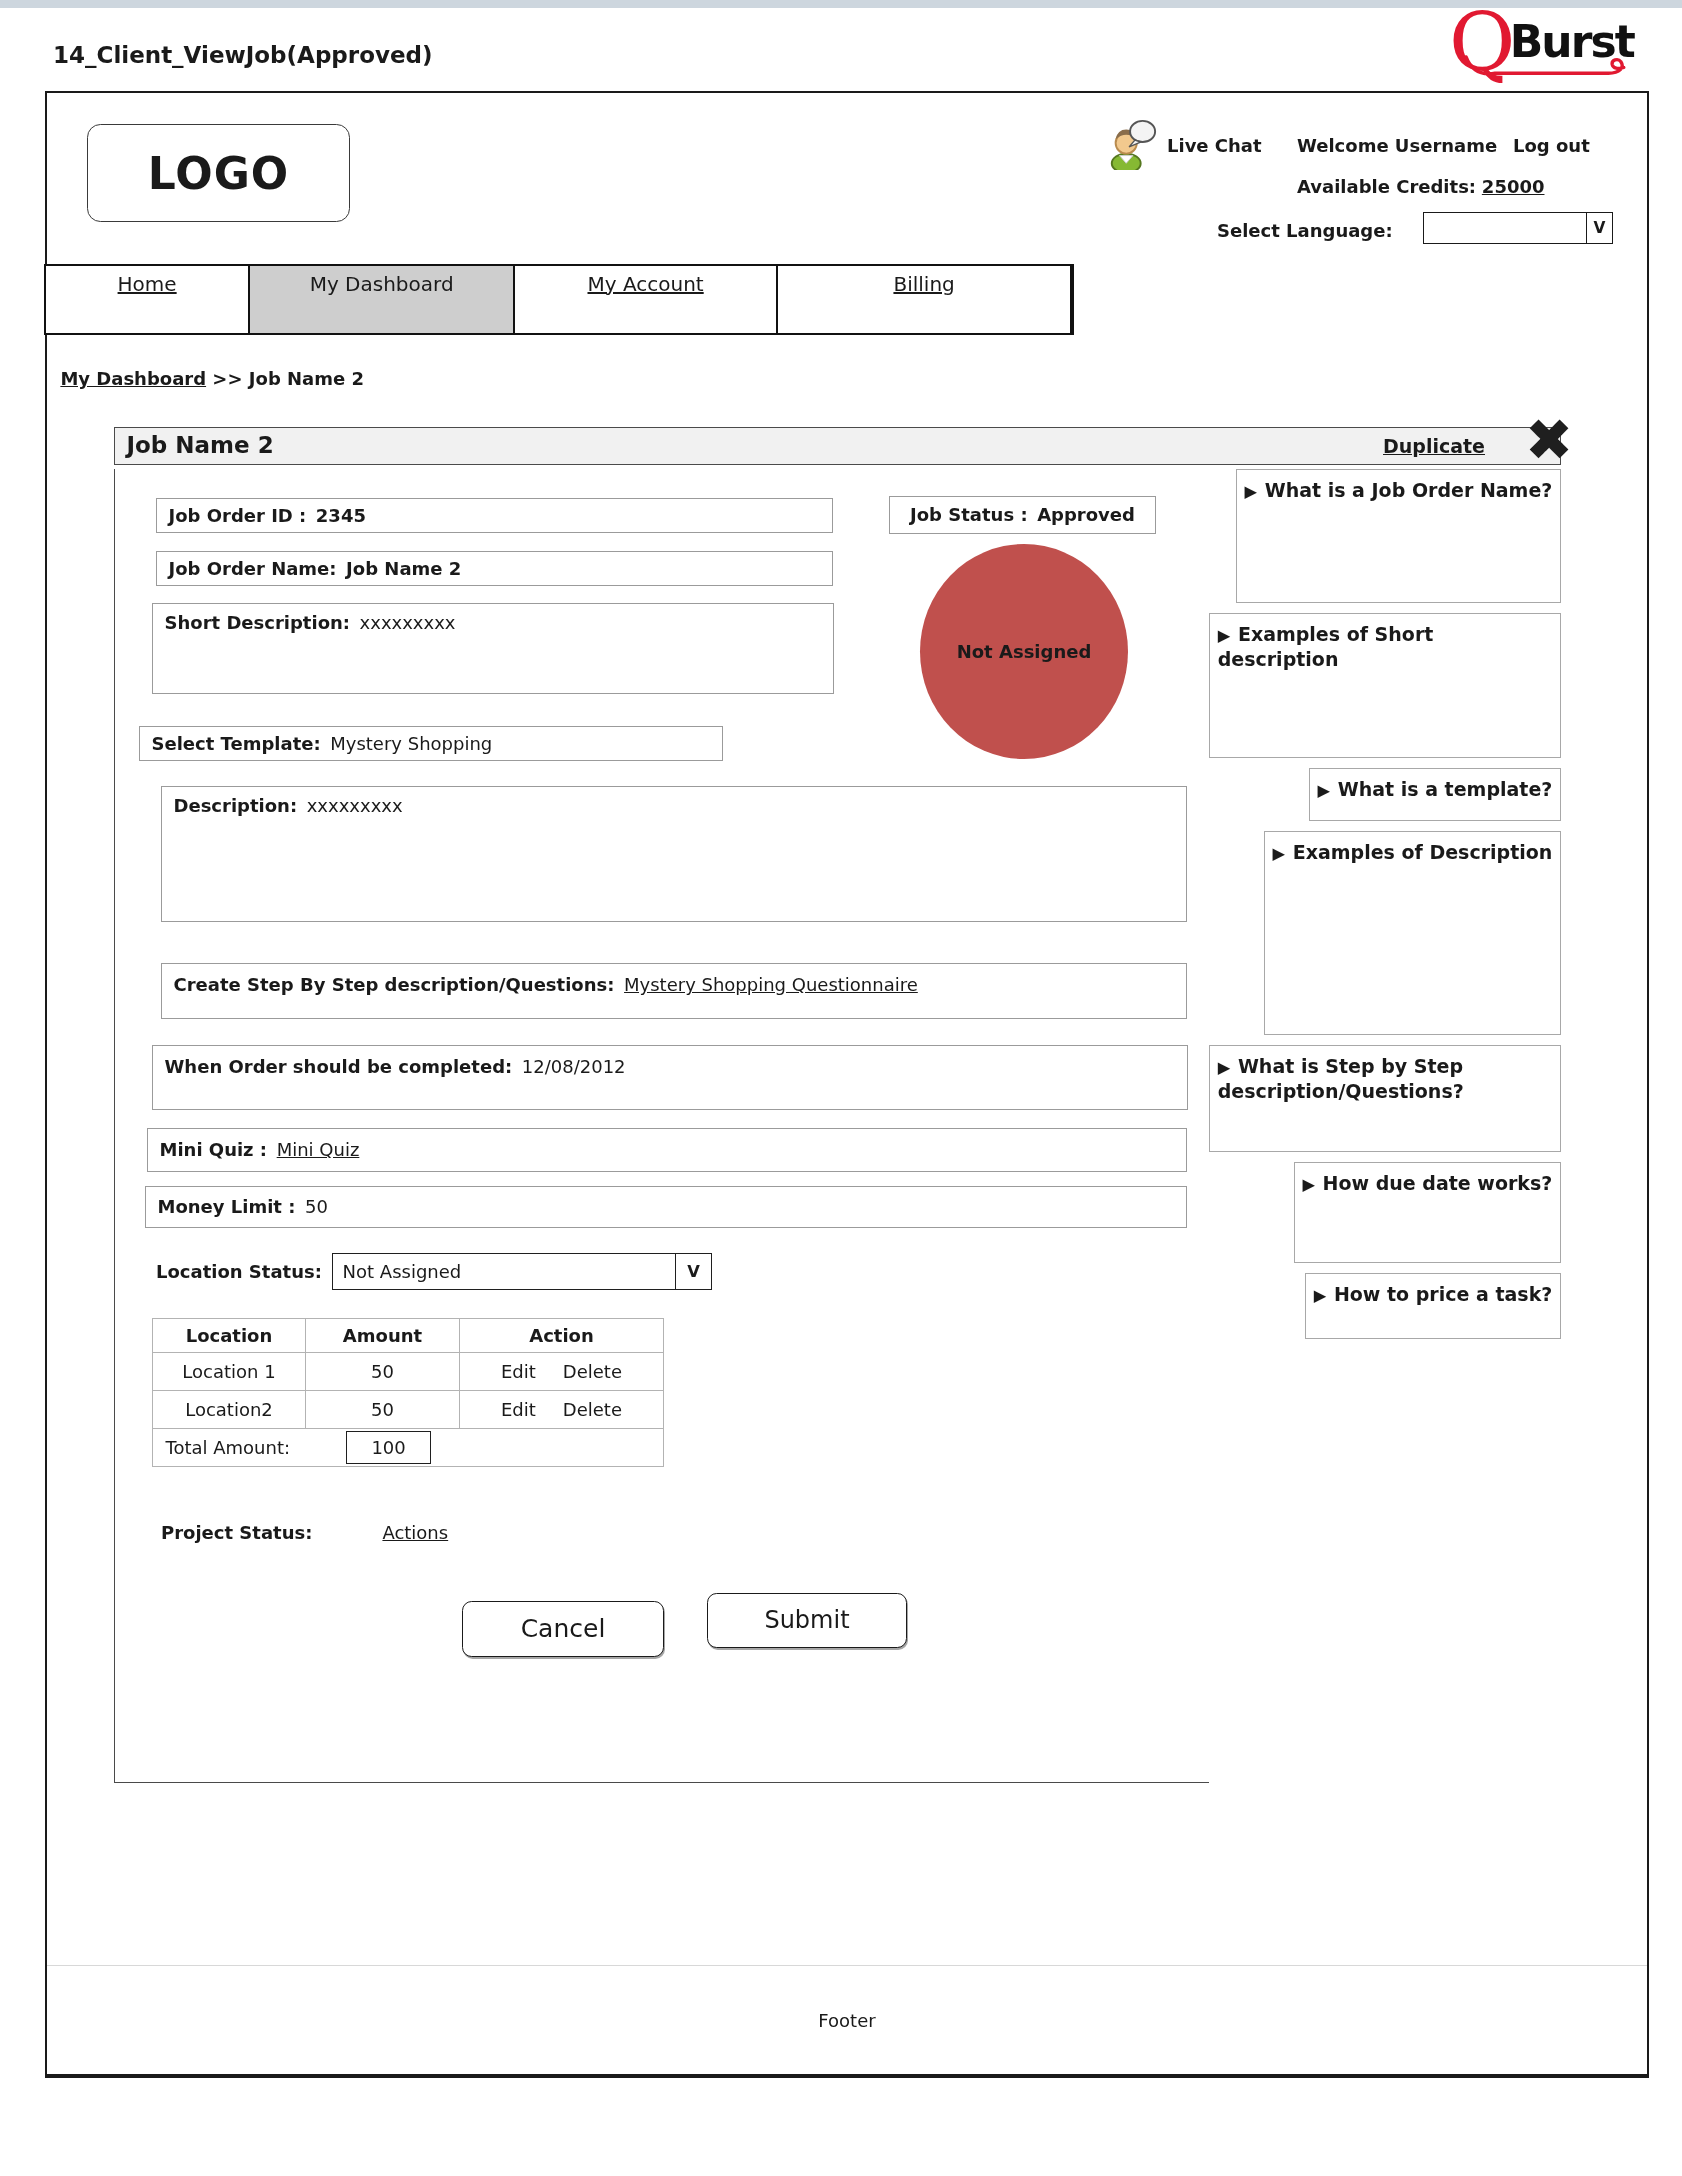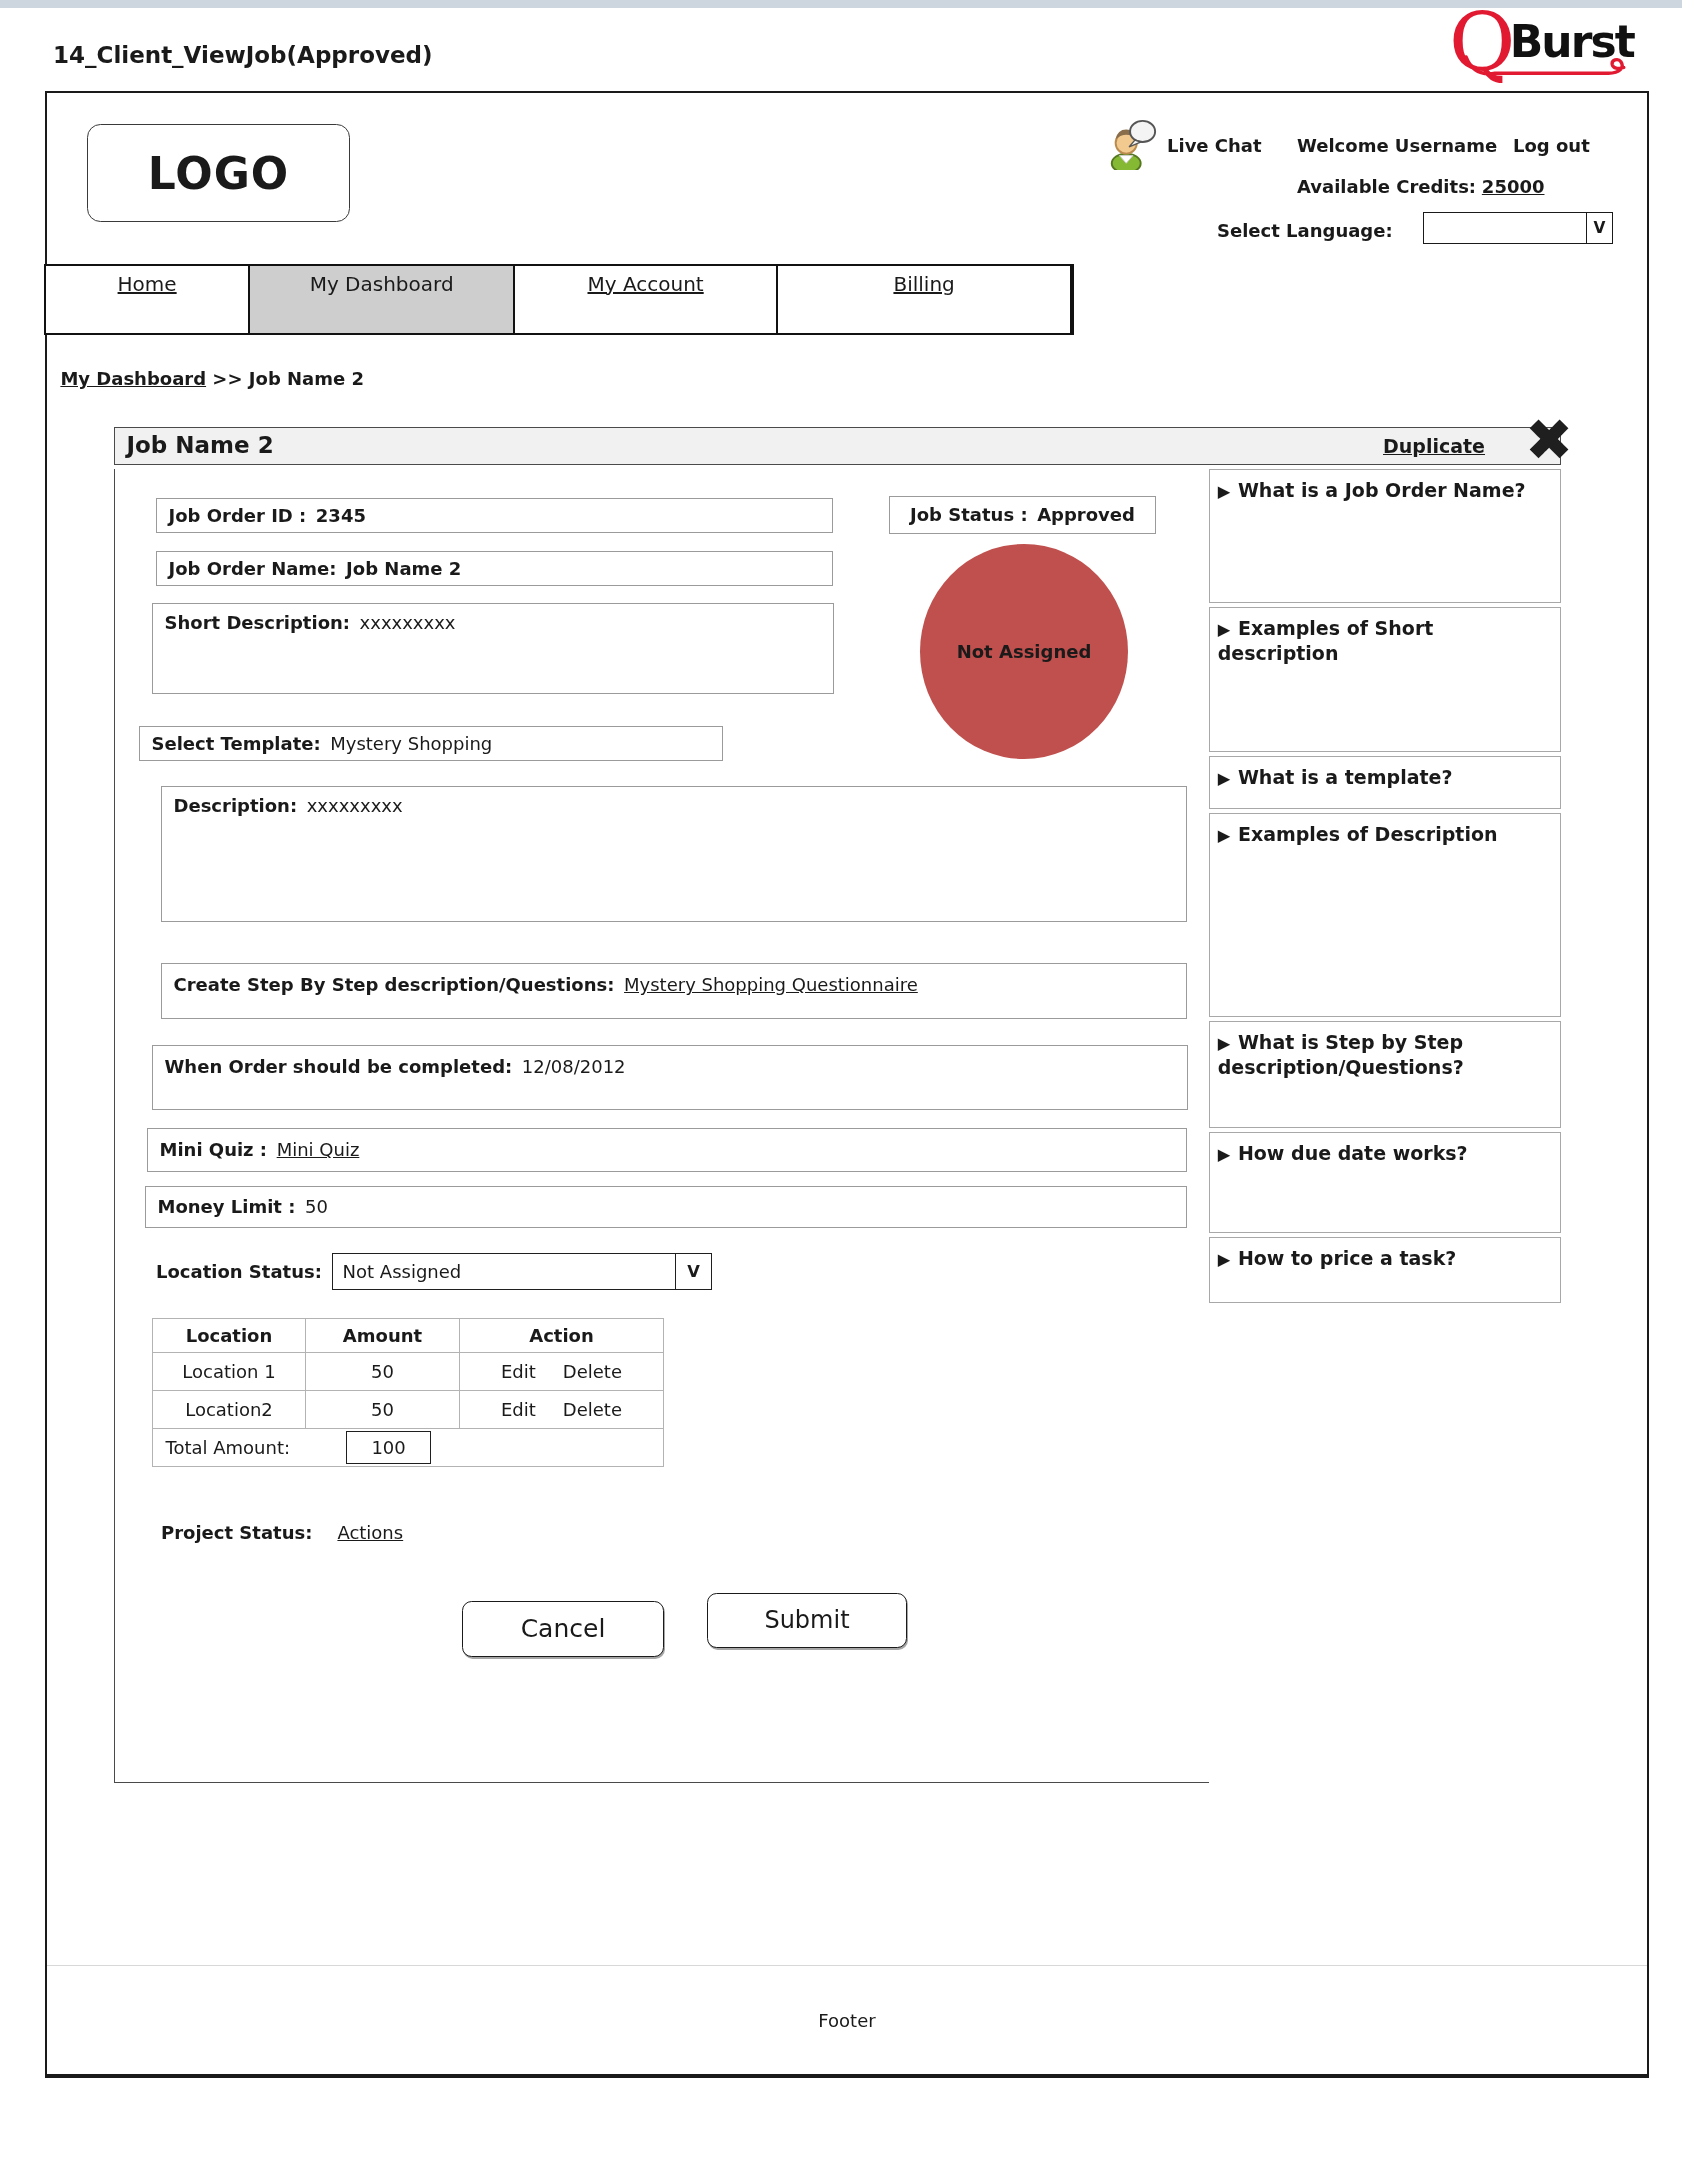--- a/index.html
+++ b/index.html
@@ -95,29 +95,29 @@
   table.loc-table td{height:35px;font-weight:normal;}
   table.loc-table .c1{width:150px}.loc-table .c2{width:151px}.loc-table .c3{width:201px}
   .action-cell{display:flex;justify-content:center;gap:27px;}
   .action-cell span{cursor:pointer;}
   td.total-cell{height:60px;text-align:left;}
   .total-wrap{display:flex;align-items:center;padding-left:11.5px;}
   .total-box{margin-left:56px;width:83px;height:31px;border:1.9px solid #1f1f1f;display:flex;align-items:center;justify-content:center;font-size:18px;background:#fff;}
 
   .proj-row{position:absolute;left:46px;top:1053px;font-size:18px;display:flex;}
   .proj-row .lbl{font-weight:bold;}
-  .proj-row .val{margin-left:25px;text-decoration:underline;cursor:pointer;}
+  .proj-row .val{margin-left:70px;text-decoration:underline;cursor:pointer;}
 
   .btn{position:absolute;background:#fff;border:1.9px solid #1a1a1a;border-radius:9.6px;
        display:flex;align-items:center;justify-content:center;box-shadow:1px 1.9px 0 rgba(0,0,0,.35);cursor:pointer;}
   #btn-cancel{left:347px;top:1132px;width:200px;height:54px;font-size:25px;}
   #btn-submit{left:592px;top:1124px;width:198px;height:53px;font-size:24px;}
 
   
-  .sidebar{width:352px;display:flex;flex-direction:column;gap:4px;box-sizing:border-box;}
+  .sidebar{width:352px;display:flex;flex-direction:column;gap:10px;box-sizing:border-box;align-items:flex-end;}
   .help-item{border:1.9px solid #a8a8a8;background:#fff;box-sizing:border-box;
              padding:8.6px 7.7px 0 7.7px;font-size:19px;font-weight:bold;line-height:1.3;cursor:pointer;}
   .help-item .arrow{display:inline-block;margin-right:7.7px;font-size:16.3px;}
   .help-item:nth-child(1){height:134px}
   .help-item:nth-child(2){height:145px}
   .help-item:nth-child(3){height:53px}
   .help-item:nth-child(4){height:204px}
   .help-item:nth-child(5){height:107px}
   .help-item:nth-child(6){height:101px}
   .help-item:nth-child(7){height:66px}

